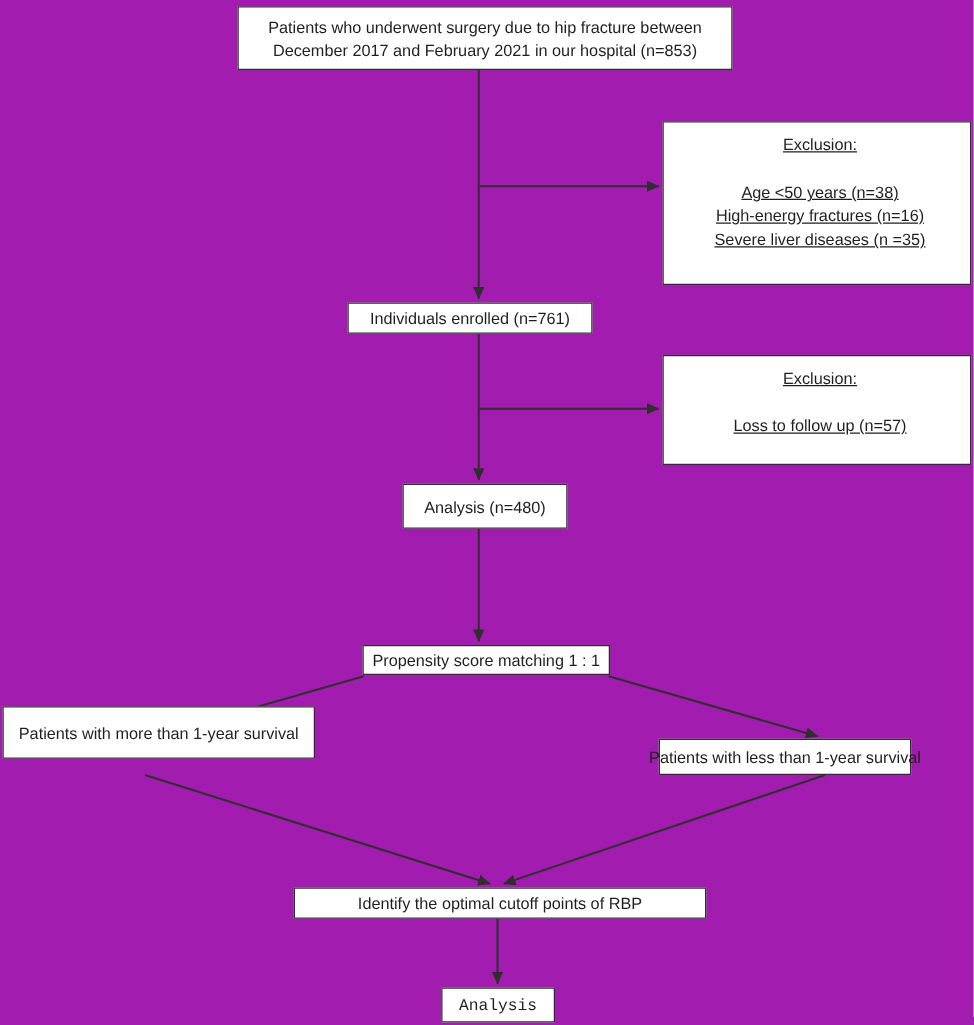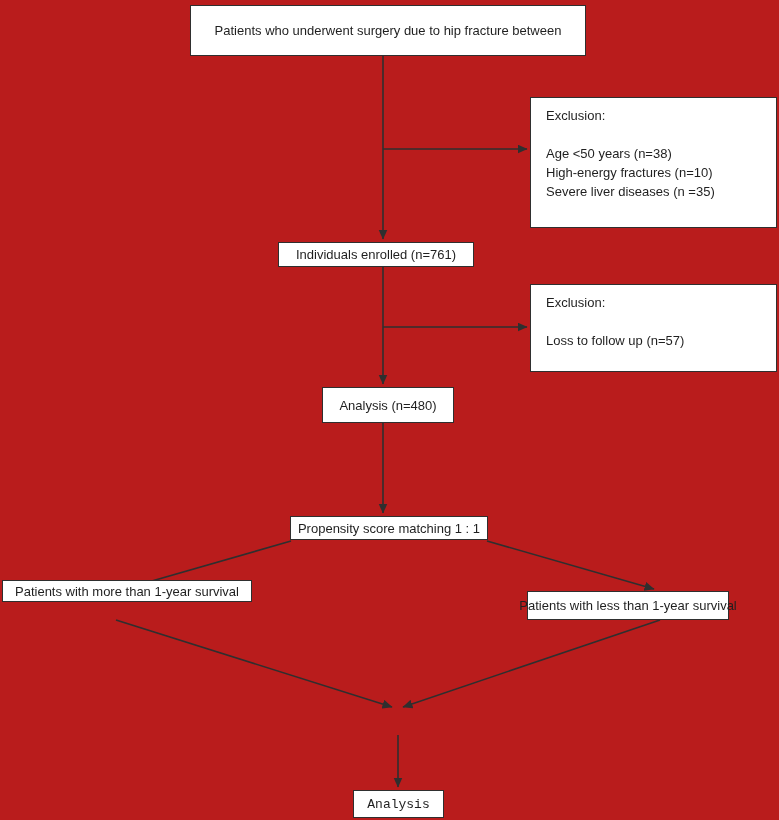--- a/index.html
+++ b/index.html
@@ -5,21 +5,21 @@
   html, body {
     margin: 0;
     padding: 0;
     background: #ffffff;
     font-family: "Liberation Sans", "DejaVu Sans", sans-serif;
   }
   .canvas {
     position: relative;
     width: 779px;
     height: 820px;
-    background: #b91c1c;
+    background: #a21caf;
     overflow: hidden;
   }
   .arrow-layer {
     position: absolute;
     left: 0;
     top: 0;
     width: 779px;
     height: 820px;
   }
   .node {
@@ -38,32 +38,33 @@
     white-space: nowrap;
   }
   .node.center.wrap2 {
     white-space: normal;
     line-height: 19px;
     flex-direction: column;
   }
   .node.excl {
     padding: 8px 10px 0 15px;
     line-height: 19px;
-    text-align: left;
+    text-align: center;
+    text-decoration: underline;
   }
   .excl .spacer { height: 19px; }
 
   
   #n-surgery       { left: 190px; top: 5px;   width: 396px; height: 51px; }
   #n-excl1         { left: 530px; top: 97px;  width: 247px; height: 131px; }
   #n-enrolled      { left: 278px; top: 242px; width: 196px; height: 25px; }
   #n-excl2         { left: 530px; top: 284px; width: 247px; height: 88px; }
   #n-analysis480   { left: 322px; top: 387px; width: 132px; height: 36px; }
   #n-propensity    { left: 290px; top: 516px; width: 198px; height: 24px; }
-  #n-survival-more { left: 2px;   top: 580px; width: 250px; height: 22px; }
+  #n-survival-more { left: 2px;   top: 565px; width: 250px; height: 42px; }
   #n-survival-less { left: 527px; top: 591px; width: 202px; height: 29px; }
   #n-identify      { left: 235px; top: 710px; width: 330px; height: 25px; }
   #n-analysis-end  { left: 353px; top: 790px; width: 91px;  height: 28px; font-family: Liberation Mono, monospace; }
 </style>
 </head>
 <body>
 
 <div class="canvas">
 
   <svg class="arrow-layer" viewBox="0 0 779 820" xmlns="http://www.w3.org/2000/svg">
@@ -81,42 +82,44 @@
       <line x1="291" y1="541" x2="124" y2="589" marker-end="url(#ah)"></line>
       <line x1="487" y1="541" x2="654" y2="589" marker-end="url(#ah)"></line>
       <line x1="116" y1="620" x2="392" y2="707" marker-end="url(#ah)"></line>
       <line x1="660" y1="620" x2="403" y2="707" marker-end="url(#ah)"></line>
       <line x1="398" y1="735" x2="398" y2="787" marker-end="url(#ah)"></line>
     </g>
   </svg>
 
   <div id="n-surgery" class="node center wrap2">
     <span>Patients who underwent surgery due to hip fracture between</span>
+    <span>December 2017 and February 2021 in our hospital (n=853)</span>
   </div>
 
   <div id="n-excl1" class="node excl">
     <div>Exclusion:</div>
     <div class="spacer"></div>
     <div>Age &lt;50 years (n=38)</div>
-    <div>High-energy fractures (n=10)</div>
+    <div>High-energy fractures (n=16)</div>
     <div>Severe liver diseases (n =35)</div>
   </div>
 
   <div id="n-enrolled" class="node center">Individuals enrolled (n=761)</div>
 
   <div id="n-excl2" class="node excl">
     <div>Exclusion:</div>
     <div class="spacer"></div>
     <div>Loss to follow up (n=57)</div>
   </div>
 
   <div id="n-analysis480" class="node center">Analysis (n=480)</div>
 
   <div id="n-propensity" class="node center">Propensity score matching 1 : 1</div>
 
   <div id="n-survival-more" class="node center">Patients with more than 1-year survival</div>
 
   <div id="n-survival-less" class="node center">Patients with less than 1-year survival</div>
 
+  <div id="n-identify" class="node center">Identify the optimal cutoff  points of RBP</div>
 
   <div id="n-analysis-end" class="node center">Analysis</div>
 
 </div>
 
 </body></html>

